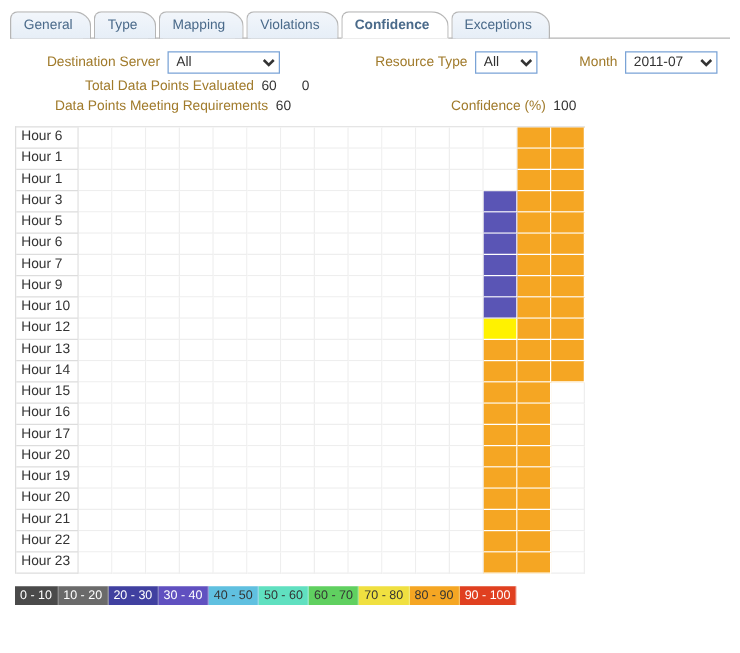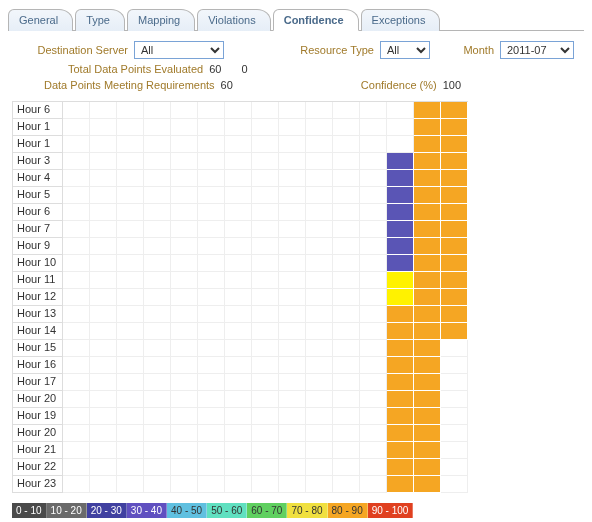--- a/index.html
+++ b/index.html
@@ -227,155 +227,115 @@
         <div class="grid-cell" style="background: rgb(255, 255, 255);"></div>
         <div class="grid-cell" style="background: rgb(255, 255, 255);"></div>
         <div class="grid-cell" style="background: rgb(255, 255, 255);"></div>
         <div class="grid-cell" style="background: rgb(255, 255, 255);"></div>
         <div class="grid-cell" style="background: rgb(90, 85, 181); border-right: 1px solid rgb(255, 255, 255); border-bottom: 1px solid rgb(255, 255, 255);"></div>
         <div class="grid-cell" style="background: rgb(245, 166, 35); border-right: 1px solid rgb(255, 255, 255); border-bottom: 1px solid rgb(255, 255, 255);"></div>
         <div class="grid-cell" style="background: rgb(245, 166, 35); border-right: 1px solid rgb(255, 255, 255); border-bottom: 1px solid rgb(255, 255, 255);"></div>
       </div>
     </div>
     <div class="grid-row">
-      <div class="grid-label">Hour  4</div>
+      <div class="grid-label">Hour  5</div>
       <div class="grid-cells">
         <div class="grid-cell" style="background: rgb(255, 255, 255);"></div>
         <div class="grid-cell" style="background: rgb(255, 255, 255);"></div>
         <div class="grid-cell" style="background: rgb(255, 255, 255);"></div>
         <div class="grid-cell" style="background: rgb(255, 255, 255);"></div>
         <div class="grid-cell" style="background: rgb(255, 255, 255);"></div>
         <div class="grid-cell" style="background: rgb(255, 255, 255);"></div>
         <div class="grid-cell" style="background: rgb(255, 255, 255);"></div>
         <div class="grid-cell" style="background: rgb(255, 255, 255);"></div>
         <div class="grid-cell" style="background: rgb(255, 255, 255);"></div>
         <div class="grid-cell" style="background: rgb(255, 255, 255);"></div>
         <div class="grid-cell" style="background: rgb(255, 255, 255);"></div>
         <div class="grid-cell" style="background: rgb(255, 255, 255);"></div>
         <div class="grid-cell" style="background: rgb(90, 85, 181); border-right: 1px solid rgb(255, 255, 255); border-bottom: 1px solid rgb(255, 255, 255);"></div>
         <div class="grid-cell" style="background: rgb(245, 166, 35); border-right: 1px solid rgb(255, 255, 255); border-bottom: 1px solid rgb(255, 255, 255);"></div>
         <div class="grid-cell" style="background: rgb(245, 166, 35); border-right: 1px solid rgb(255, 255, 255); border-bottom: 1px solid rgb(255, 255, 255);"></div>
       </div>
     </div>
     <div class="grid-row">
-      <div class="grid-label">Hour  5</div>
+      <div class="grid-label">Hour  6</div>
       <div class="grid-cells">
         <div class="grid-cell" style="background: rgb(255, 255, 255);"></div>
         <div class="grid-cell" style="background: rgb(255, 255, 255);"></div>
         <div class="grid-cell" style="background: rgb(255, 255, 255);"></div>
         <div class="grid-cell" style="background: rgb(255, 255, 255);"></div>
         <div class="grid-cell" style="background: rgb(255, 255, 255);"></div>
         <div class="grid-cell" style="background: rgb(255, 255, 255);"></div>
         <div class="grid-cell" style="background: rgb(255, 255, 255);"></div>
         <div class="grid-cell" style="background: rgb(255, 255, 255);"></div>
         <div class="grid-cell" style="background: rgb(255, 255, 255);"></div>
         <div class="grid-cell" style="background: rgb(255, 255, 255);"></div>
         <div class="grid-cell" style="background: rgb(255, 255, 255);"></div>
         <div class="grid-cell" style="background: rgb(255, 255, 255);"></div>
         <div class="grid-cell" style="background: rgb(90, 85, 181); border-right: 1px solid rgb(255, 255, 255); border-bottom: 1px solid rgb(255, 255, 255);"></div>
         <div class="grid-cell" style="background: rgb(245, 166, 35); border-right: 1px solid rgb(255, 255, 255); border-bottom: 1px solid rgb(255, 255, 255);"></div>
         <div class="grid-cell" style="background: rgb(245, 166, 35); border-right: 1px solid rgb(255, 255, 255); border-bottom: 1px solid rgb(255, 255, 255);"></div>
       </div>
     </div>
     <div class="grid-row">
-      <div class="grid-label">Hour  6</div>
+      <div class="grid-label">Hour  7</div>
       <div class="grid-cells">
         <div class="grid-cell" style="background: rgb(255, 255, 255);"></div>
         <div class="grid-cell" style="background: rgb(255, 255, 255);"></div>
         <div class="grid-cell" style="background: rgb(255, 255, 255);"></div>
         <div class="grid-cell" style="background: rgb(255, 255, 255);"></div>
         <div class="grid-cell" style="background: rgb(255, 255, 255);"></div>
         <div class="grid-cell" style="background: rgb(255, 255, 255);"></div>
         <div class="grid-cell" style="background: rgb(255, 255, 255);"></div>
         <div class="grid-cell" style="background: rgb(255, 255, 255);"></div>
         <div class="grid-cell" style="background: rgb(255, 255, 255);"></div>
         <div class="grid-cell" style="background: rgb(255, 255, 255);"></div>
         <div class="grid-cell" style="background: rgb(255, 255, 255);"></div>
         <div class="grid-cell" style="background: rgb(255, 255, 255);"></div>
         <div class="grid-cell" style="background: rgb(90, 85, 181); border-right: 1px solid rgb(255, 255, 255); border-bottom: 1px solid rgb(255, 255, 255);"></div>
         <div class="grid-cell" style="background: rgb(245, 166, 35); border-right: 1px solid rgb(255, 255, 255); border-bottom: 1px solid rgb(255, 255, 255);"></div>
         <div class="grid-cell" style="background: rgb(245, 166, 35); border-right: 1px solid rgb(255, 255, 255); border-bottom: 1px solid rgb(255, 255, 255);"></div>
       </div>
     </div>
     <div class="grid-row">
-      <div class="grid-label">Hour  7</div>
+      <div class="grid-label">Hour  9</div>
       <div class="grid-cells">
         <div class="grid-cell" style="background: rgb(255, 255, 255);"></div>
         <div class="grid-cell" style="background: rgb(255, 255, 255);"></div>
         <div class="grid-cell" style="background: rgb(255, 255, 255);"></div>
         <div class="grid-cell" style="background: rgb(255, 255, 255);"></div>
         <div class="grid-cell" style="background: rgb(255, 255, 255);"></div>
         <div class="grid-cell" style="background: rgb(255, 255, 255);"></div>
         <div class="grid-cell" style="background: rgb(255, 255, 255);"></div>
         <div class="grid-cell" style="background: rgb(255, 255, 255);"></div>
         <div class="grid-cell" style="background: rgb(255, 255, 255);"></div>
         <div class="grid-cell" style="background: rgb(255, 255, 255);"></div>
         <div class="grid-cell" style="background: rgb(255, 255, 255);"></div>
         <div class="grid-cell" style="background: rgb(255, 255, 255);"></div>
         <div class="grid-cell" style="background: rgb(90, 85, 181); border-right: 1px solid rgb(255, 255, 255); border-bottom: 1px solid rgb(255, 255, 255);"></div>
         <div class="grid-cell" style="background: rgb(245, 166, 35); border-right: 1px solid rgb(255, 255, 255); border-bottom: 1px solid rgb(255, 255, 255);"></div>
         <div class="grid-cell" style="background: rgb(245, 166, 35); border-right: 1px solid rgb(255, 255, 255); border-bottom: 1px solid rgb(255, 255, 255);"></div>
       </div>
     </div>
     <div class="grid-row">
-      <div class="grid-label">Hour  9</div>
+      <div class="grid-label">Hour  10</div>
       <div class="grid-cells">
         <div class="grid-cell" style="background: rgb(255, 255, 255);"></div>
         <div class="grid-cell" style="background: rgb(255, 255, 255);"></div>
         <div class="grid-cell" style="background: rgb(255, 255, 255);"></div>
         <div class="grid-cell" style="background: rgb(255, 255, 255);"></div>
         <div class="grid-cell" style="background: rgb(255, 255, 255);"></div>
         <div class="grid-cell" style="background: rgb(255, 255, 255);"></div>
         <div class="grid-cell" style="background: rgb(255, 255, 255);"></div>
         <div class="grid-cell" style="background: rgb(255, 255, 255);"></div>
         <div class="grid-cell" style="background: rgb(255, 255, 255);"></div>
         <div class="grid-cell" style="background: rgb(255, 255, 255);"></div>
         <div class="grid-cell" style="background: rgb(255, 255, 255);"></div>
         <div class="grid-cell" style="background: rgb(255, 255, 255);"></div>
         <div class="grid-cell" style="background: rgb(90, 85, 181); border-right: 1px solid rgb(255, 255, 255); border-bottom: 1px solid rgb(255, 255, 255);"></div>
-        <div class="grid-cell" style="background: rgb(245, 166, 35); border-right: 1px solid rgb(255, 255, 255); border-bottom: 1px solid rgb(255, 255, 255);"></div>
-        <div class="grid-cell" style="background: rgb(245, 166, 35); border-right: 1px solid rgb(255, 255, 255); border-bottom: 1px solid rgb(255, 255, 255);"></div>
-      </div>
-    </div>
-    <div class="grid-row">
-      <div class="grid-label">Hour  10</div>
-      <div class="grid-cells">
-        <div class="grid-cell" style="background: rgb(255, 255, 255);"></div>
-        <div class="grid-cell" style="background: rgb(255, 255, 255);"></div>
-        <div class="grid-cell" style="background: rgb(255, 255, 255);"></div>
-        <div class="grid-cell" style="background: rgb(255, 255, 255);"></div>
-        <div class="grid-cell" style="background: rgb(255, 255, 255);"></div>
-        <div class="grid-cell" style="background: rgb(255, 255, 255);"></div>
-        <div class="grid-cell" style="background: rgb(255, 255, 255);"></div>
-        <div class="grid-cell" style="background: rgb(255, 255, 255);"></div>
-        <div class="grid-cell" style="background: rgb(255, 255, 255);"></div>
-        <div class="grid-cell" style="background: rgb(255, 255, 255);"></div>
-        <div class="grid-cell" style="background: rgb(255, 255, 255);"></div>
-        <div class="grid-cell" style="background: rgb(255, 255, 255);"></div>
-        <div class="grid-cell" style="background: rgb(90, 85, 181); border-right: 1px solid rgb(255, 255, 255); border-bottom: 1px solid rgb(255, 255, 255);"></div>
-        <div class="grid-cell" style="background: rgb(245, 166, 35); border-right: 1px solid rgb(255, 255, 255); border-bottom: 1px solid rgb(255, 255, 255);"></div>
-        <div class="grid-cell" style="background: rgb(245, 166, 35); border-right: 1px solid rgb(255, 255, 255); border-bottom: 1px solid rgb(255, 255, 255);"></div>
-      </div>
-    </div>
-    <div class="grid-row">
-      <div class="grid-label">Hour  11</div>
-      <div class="grid-cells">
-        <div class="grid-cell" style="background: rgb(255, 255, 255);"></div>
-        <div class="grid-cell" style="background: rgb(255, 255, 255);"></div>
-        <div class="grid-cell" style="background: rgb(255, 255, 255);"></div>
-        <div class="grid-cell" style="background: rgb(255, 255, 255);"></div>
-        <div class="grid-cell" style="background: rgb(255, 255, 255);"></div>
-        <div class="grid-cell" style="background: rgb(255, 255, 255);"></div>
-        <div class="grid-cell" style="background: rgb(255, 255, 255);"></div>
-        <div class="grid-cell" style="background: rgb(255, 255, 255);"></div>
-        <div class="grid-cell" style="background: rgb(255, 255, 255);"></div>
-        <div class="grid-cell" style="background: rgb(255, 255, 255);"></div>
-        <div class="grid-cell" style="background: rgb(255, 255, 255);"></div>
-        <div class="grid-cell" style="background: rgb(255, 255, 255);"></div>
-        <div class="grid-cell" style="background: rgb(255, 242, 0); border-right: 1px solid rgb(255, 255, 255); border-bottom: 1px solid rgb(255, 255, 255);"></div>
         <div class="grid-cell" style="background: rgb(245, 166, 35); border-right: 1px solid rgb(255, 255, 255); border-bottom: 1px solid rgb(255, 255, 255);"></div>
         <div class="grid-cell" style="background: rgb(245, 166, 35); border-right: 1px solid rgb(255, 255, 255); border-bottom: 1px solid rgb(255, 255, 255);"></div>
       </div>
     </div>
     <div class="grid-row">
       <div class="grid-label">Hour  12</div>
       <div class="grid-cells">
         <div class="grid-cell" style="background: rgb(255, 255, 255);"></div>
         <div class="grid-cell" style="background: rgb(255, 255, 255);"></div>
         <div class="grid-cell" style="background: rgb(255, 255, 255);"></div>

